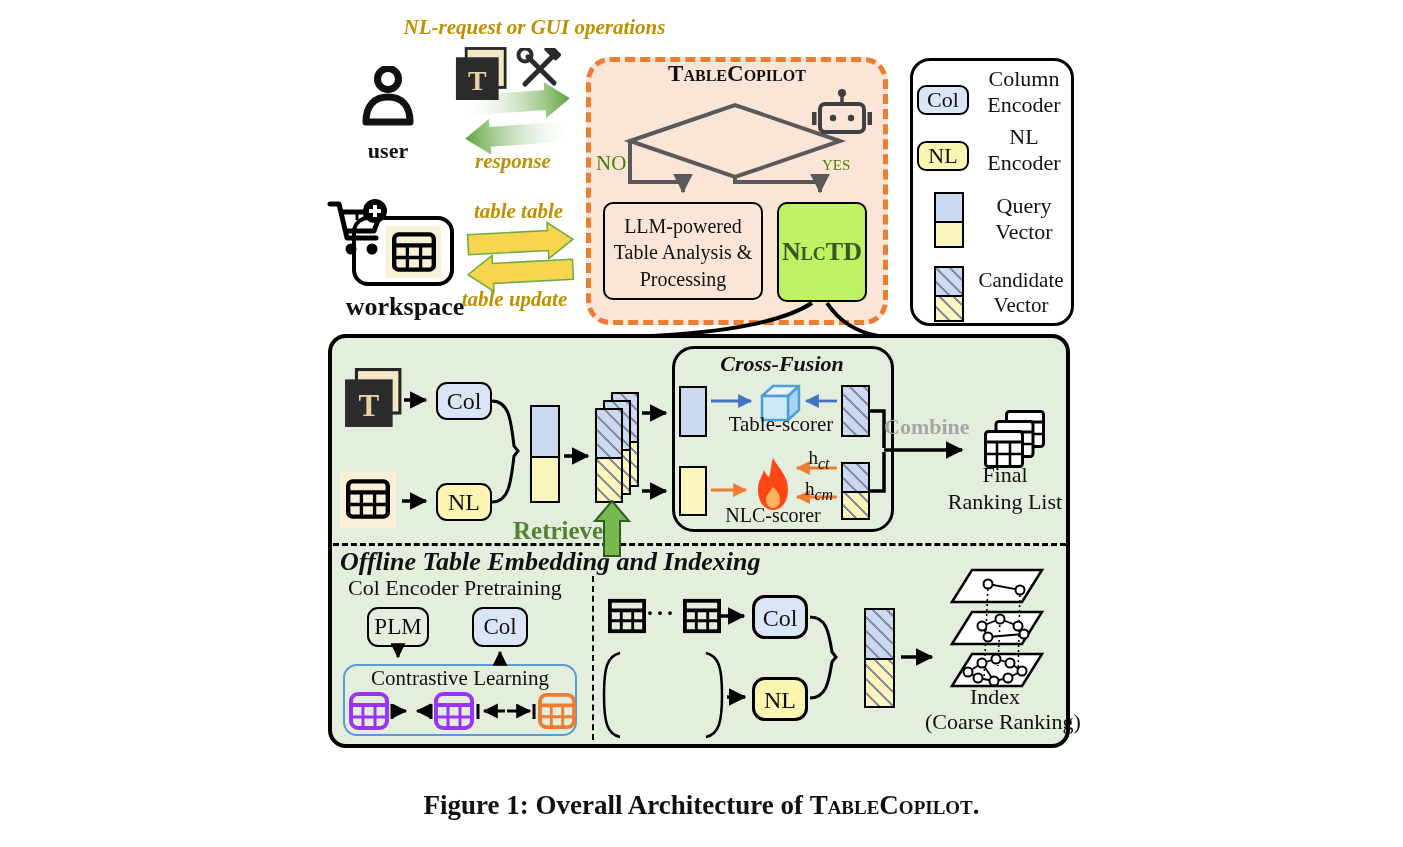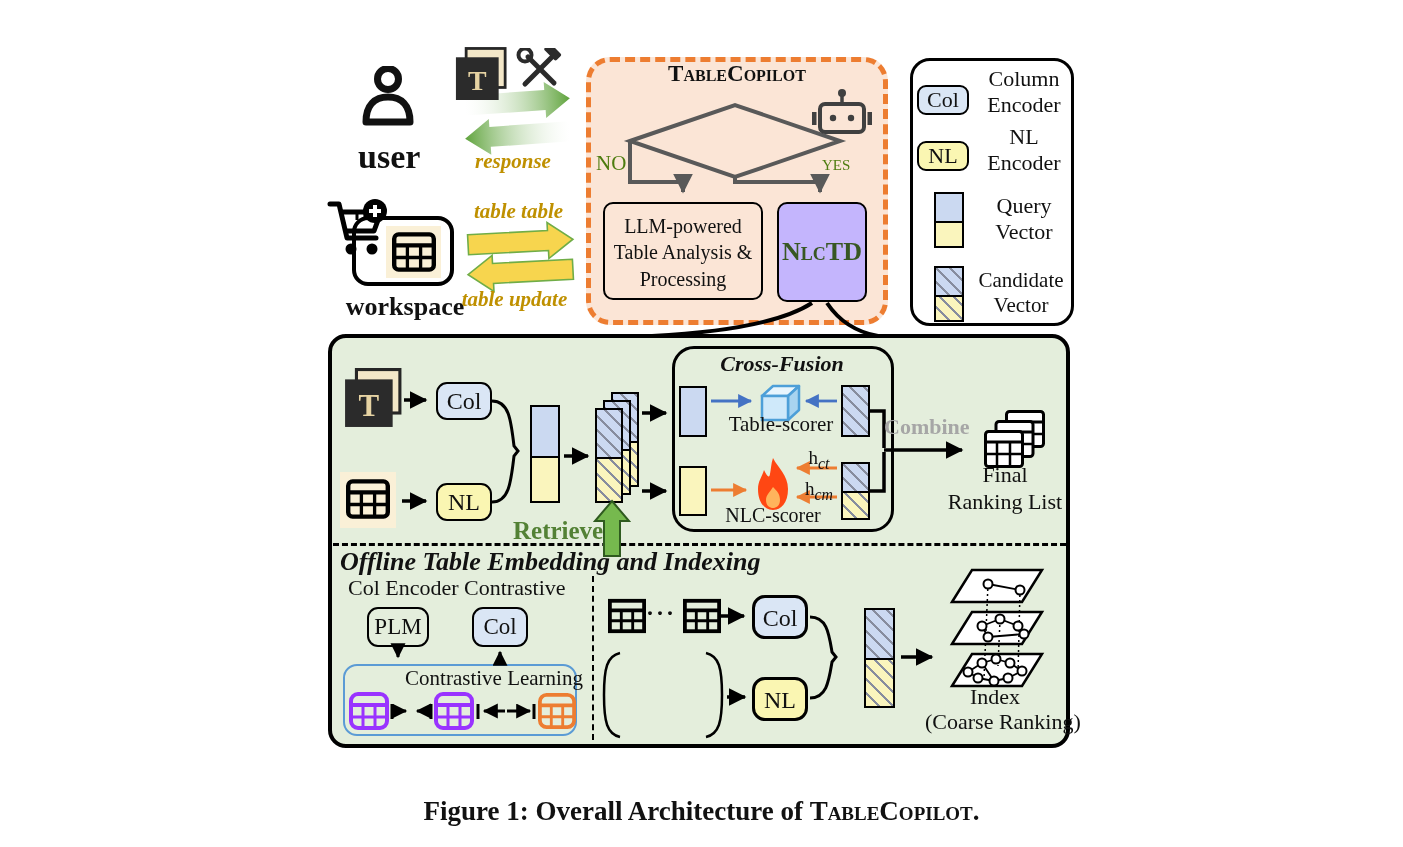--- a/index.html
+++ b/index.html
@@ -18,21 +18,21 @@
   
   .copilot-box { left:586px; top:57px; width:302px; height:268px;
     background:#FBE5D6; border:5px dashed #ED7D31; border-radius:24px; box-sizing:border-box; }
   .legend-box { left:910px; top:58px; width:164px; height:268px;
     background:#ffffff; border:3px solid #000; border-radius:20px; box-sizing:border-box; }
   .main-box { left:328px; top:334px; width:742px; height:414px;
     background:#E4EEDC; border:4px solid #000; border-radius:18px; box-sizing:border-box; }
   .llm-box { left:603px; top:202px; width:160px; height:98px;
     border:2.5px solid #000; border-radius:10px; box-sizing:border-box;
     font-size:20px; text-align:center; padding-top:9px; line-height:1.32; }
-  .nlctd-box { left:777px; top:202px; width:90px; height:100px; background:#c4b5fd;
+  .nlctd-box { left:777px; top:202px; width:90px; height:100px; background:#bef264;
     border:2.5px solid #000; border-radius:10px; box-sizing:border-box;
     color:#385723; font-weight:bold; font-variant:small-caps; font-size:26px;
     text-align:center; line-height:95px; }
   .cf-box { left:672px; top:346px; width:222px; height:186px;
     border:3px solid #000; border-radius:22px; box-sizing:border-box; }
   .contrastive-box { left:343px; top:664px; width:234px; height:72px;
     border:2.5px solid #5B9BD5; border-radius:14px; box-sizing:border-box; }
 
   .badge { border:2.5px solid #000; border-radius:9px; box-sizing:border-box;
     text-align:center; font-size:22px; }
@@ -396,22 +396,23 @@
           <circle cx="58" cy="93" r="4.5"></circle>
         <circle cx="72" cy="97" r="4.5"></circle>
           <circle cx="84" cy="105" r="4.5"></circle>
           <circle cx="40" cy="112" r="4.5"></circle>
         <circle cx="56" cy="115" r="4.5"></circle>
           <circle cx="70" cy="112" r="4.5"></circle>
       </g>
     </svg>
   </div>
 
+  <div class="abs ctr olive lbl" style="left:392px; top:15px; width:285px; font-size:21px;">NL-request or GUI operations</div>
   <div class="abs ctr olive lbl" style="left:468px; top:149px; width:90px; font-size:21px;">response</div>
-  <div class="abs ctr b lbl" style="left:358px; top:138px; width:60px; font-size:34px;">user</div>
+  <div class="abs ctr b lbl" style="left:358px; top:138px; width:60px; font-size:22px;">user</div>
   <div class="abs ctr b lbl" style="left:340px; top:292px; width:130px; font-size:26px;">workspace</div>
   <div class="abs ctr olive lbl" style="left:466px; top:199px; width:105px; font-size:21px;">table table</div>
   <div class="abs ctr olive lbl" style="left:452px; top:287px; width:125px; font-size:21px;">table update</div>
 
   <div class="abs ctr b sc lbl" style="left:586px; top:61px; width:302px; font-size:23px;">TableCopilot</div>
   <div class="abs gray lbl" style="left:596px; top:151px; font-size:21px;">NO</div>
   <div class="abs gray lbl" style="left:822px; top:157px; font-size:15px;">YES</div>
 
   <div class="abs ctr" style="left:976px; top:66px; width:96px; font-size:22px; line-height:1.18;">
     <div>Column</div>
@@ -438,23 +439,23 @@
     <span>h</span><sub class="i">ct</sub>
   </div>
   <div class="abs ctr lbl" style="left:798px; top:478px; width:42px; font-size:19px;">
     <span>h</span><sub class="i">cm</sub>
   </div>
   <div class="abs b lbl" style="left:884px; top:414px; font-size:22px; color:#A6A6A6;">Combine</div>
   <div class="abs ctr lbl" style="left:950px; top:462px; width:110px; font-size:22px;">Final</div>
   <div class="abs ctr lbl" style="left:935px; top:489px; width:140px; font-size:22px;">Ranking List</div>
 
   <div class="abs b i lbl" style="left:340px; top:547px; font-size:26px;">Offline Table Embedding and Indexing</div>
-  <div class="abs lbl" style="left:348px; top:575px; font-size:22px;">Col Encoder Contrastive</div>
-  <div class="abs ctr lbl" style="left:343px; top:666px; width:234px; font-size:21px;padding-left:34px;">Contrastive Learning</div>
+  <div class="abs lbl" style="left:348px; top:575px; font-size:22px;">Col Encoder Pretraining</div>
+  <div class="abs ctr lbl" style="left:343px; top:666px; width:234px; font-size:21px;">Contrastive Learning</div>
   <div class="abs b lbl" style="left:646px; top:600px; font-size:24px; letter-spacing:2px;">···</div>
   <div class="abs ctr lbl" style="left:945px; top:684px; width:100px; font-size:22px;">Index</div>
   <div class="abs ctr lbl" style="left:925px; top:709px; width:145px; font-size:22px;">(Coarse Ranking)</div>
 
-  <div class="abs ctr b" style="left:0; top:790px; width:1403px; font-size:27px;margin-top:6px;">
+  <div class="abs ctr b" style="left:0; top:790px; width:1403px; font-size:27px;">
     <span>Figure 1: Overall Architecture of </span><span class="sc">TableCopilot</span><span>.</span>
   </div>
 
 </div>
 
 </body></html>

